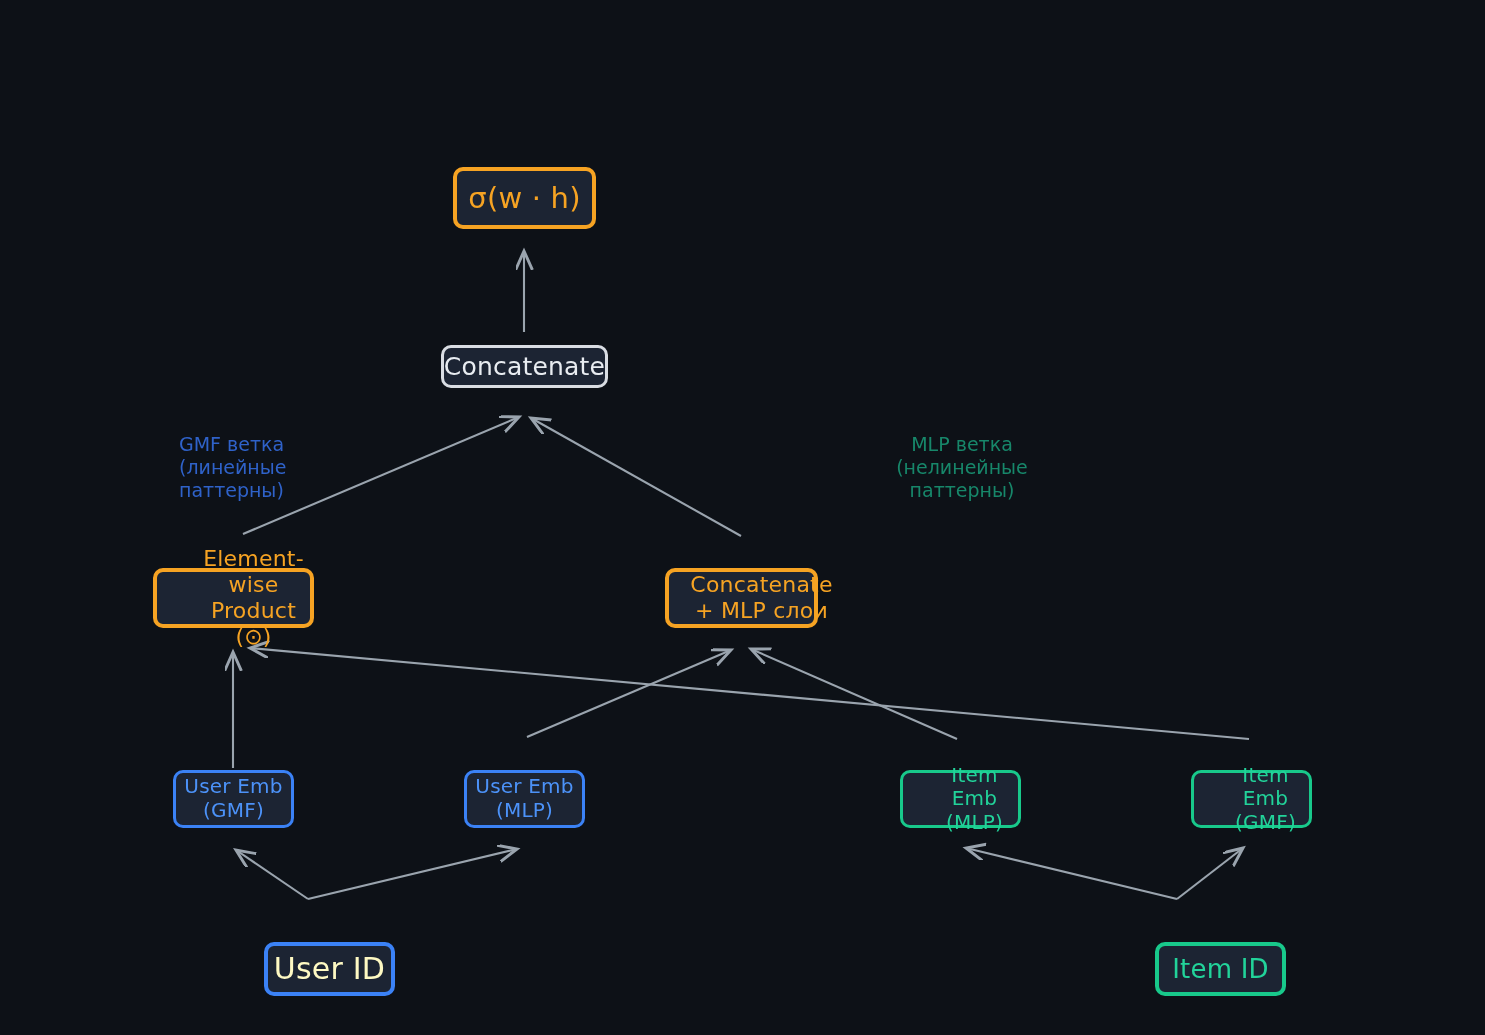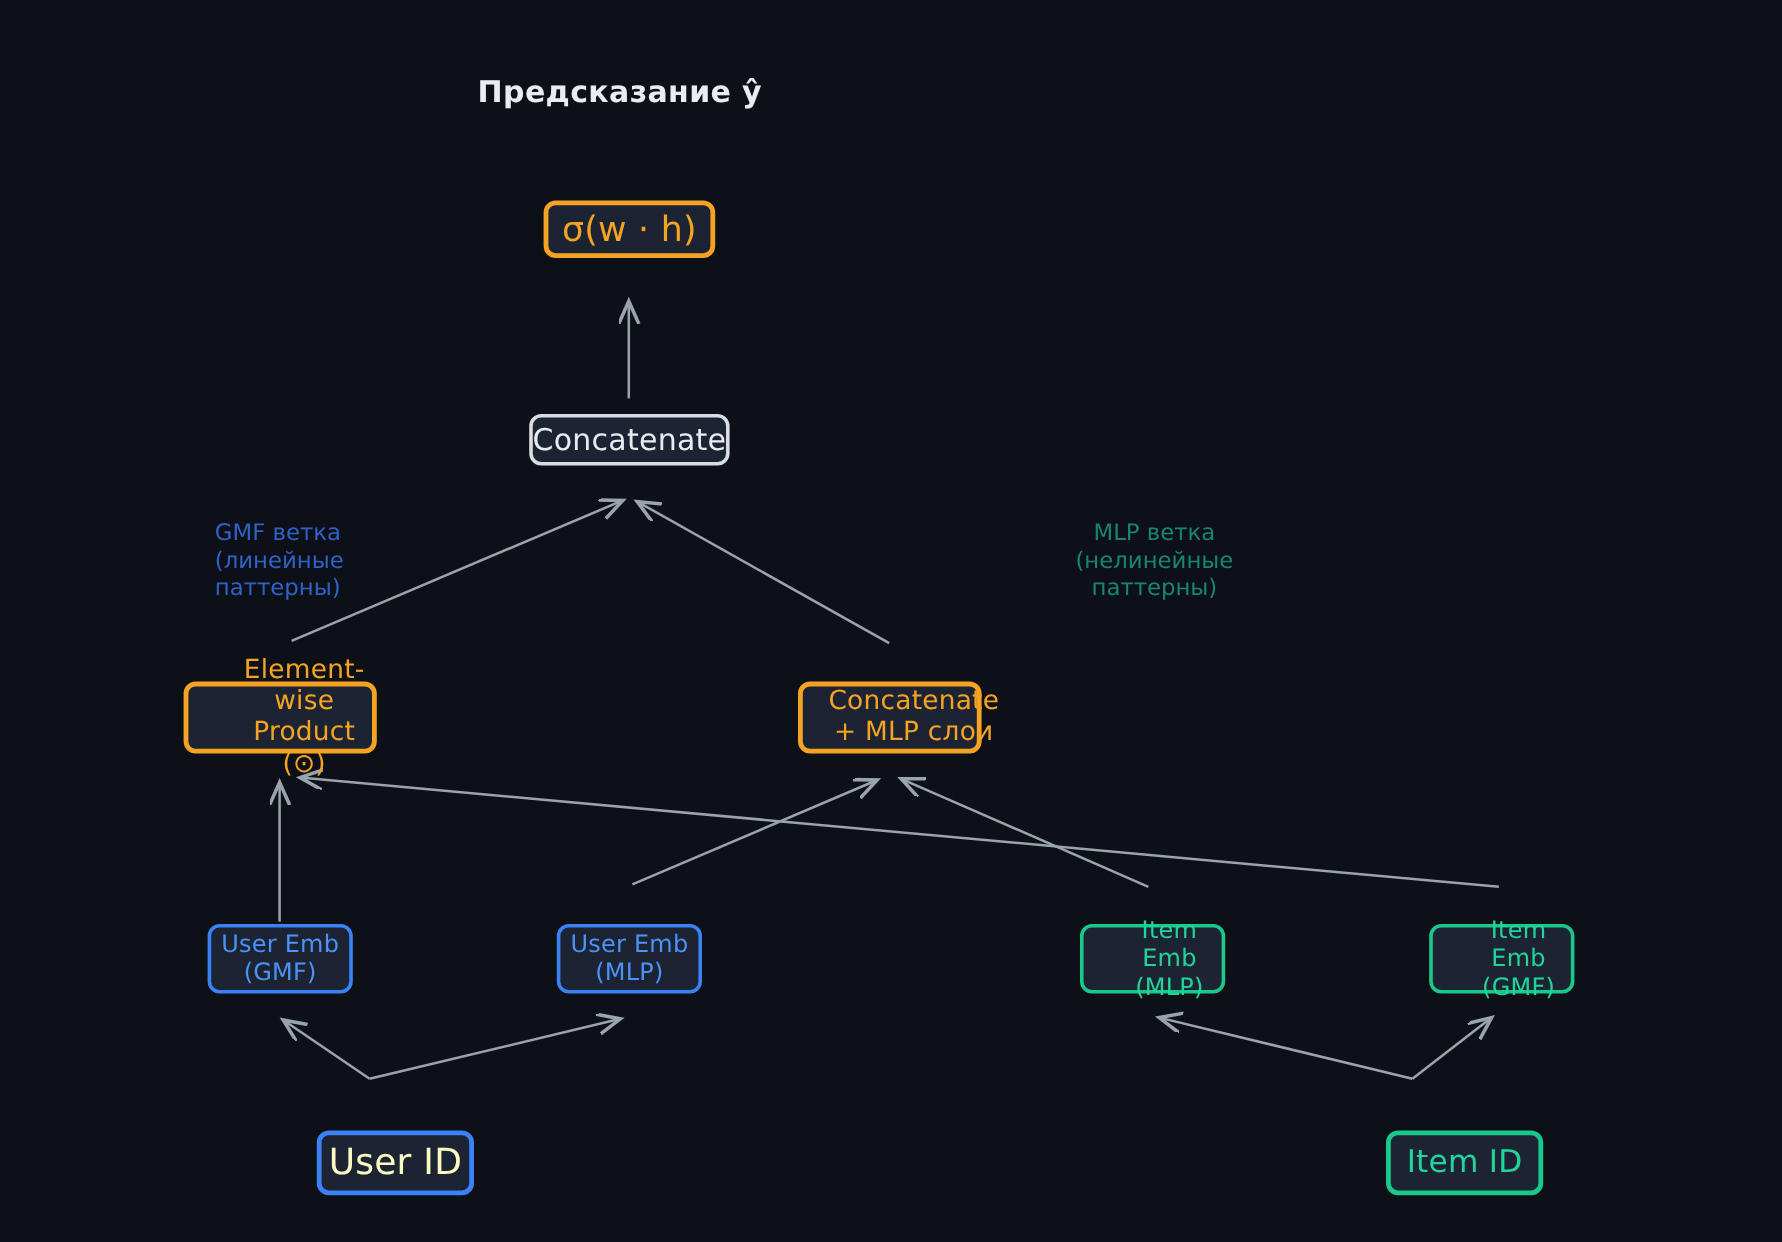--- a/index.html
+++ b/index.html
@@ -95,21 +95,20 @@
   .branch-mlp {
     color: #17876a;
     text-align: center;
   }
 </style>
 </head>
 <body>
 
 <div id="canvas">
 
-  <div class="title" style="left:398px; top:62px;">Предсказание ŷ</div>
 
   <svg id="edges" viewBox="0 0 1485 1035" xmlns="http://www.w3.org/2000/svg">
     <defs>
       <marker id="ah" markerWidth="11" markerHeight="11" refX="9" refY="4" orient="auto" markerUnits="strokeWidth">
         <path d="M0,0 L9,4 L0,8" fill="none" stroke="#9aa4ae" stroke-width="1.4"></path>
       </marker>
     </defs>
     <g stroke="#9aa4ae" stroke-width="2.1" fill="none" marker-end="url(#ah)">
       <line x1="524" y1="332" x2="524" y2="251"></line>
       <line x1="243" y1="534" x2="519" y2="417"></line>
@@ -118,21 +117,21 @@
       <line x1="1249" y1="739" x2="250" y2="648"></line>
       <line x1="527" y1="737" x2="731" y2="650"></line>
       <line x1="957" y1="739" x2="751" y2="649"></line>
       <line x1="308" y1="899" x2="236" y2="850"></line>
       <line x1="308" y1="899" x2="517" y2="849"></line>
       <line x1="1177" y1="899" x2="966" y2="848"></line>
       <line x1="1177" y1="899" x2="1243" y2="848"></line>
     </g>
   </svg>
 
-  <div class="node n-sigma" style="left:453px; top:167px; width:143px; height:48px;">σ(w · h)</div>
+  <div class="node n-sigma" style="left:453px; top:167px; width:143px; height:62px;">σ(w · h)</div>
 
   <div class="node n-concat" style="left:441px; top:345px; width:167px; height:43px;">Concatenate</div>
 
   <div class="branch-label branch-gmf" style="left:179px; top:433px; width:180px;">GMF ветка
 (линейные
 паттерны)</div>
 
   <div class="branch-label branch-mlp" style="left:872px; top:433px; width:180px;">MLP ветка
 (нелинейные
 паттерны)</div>

